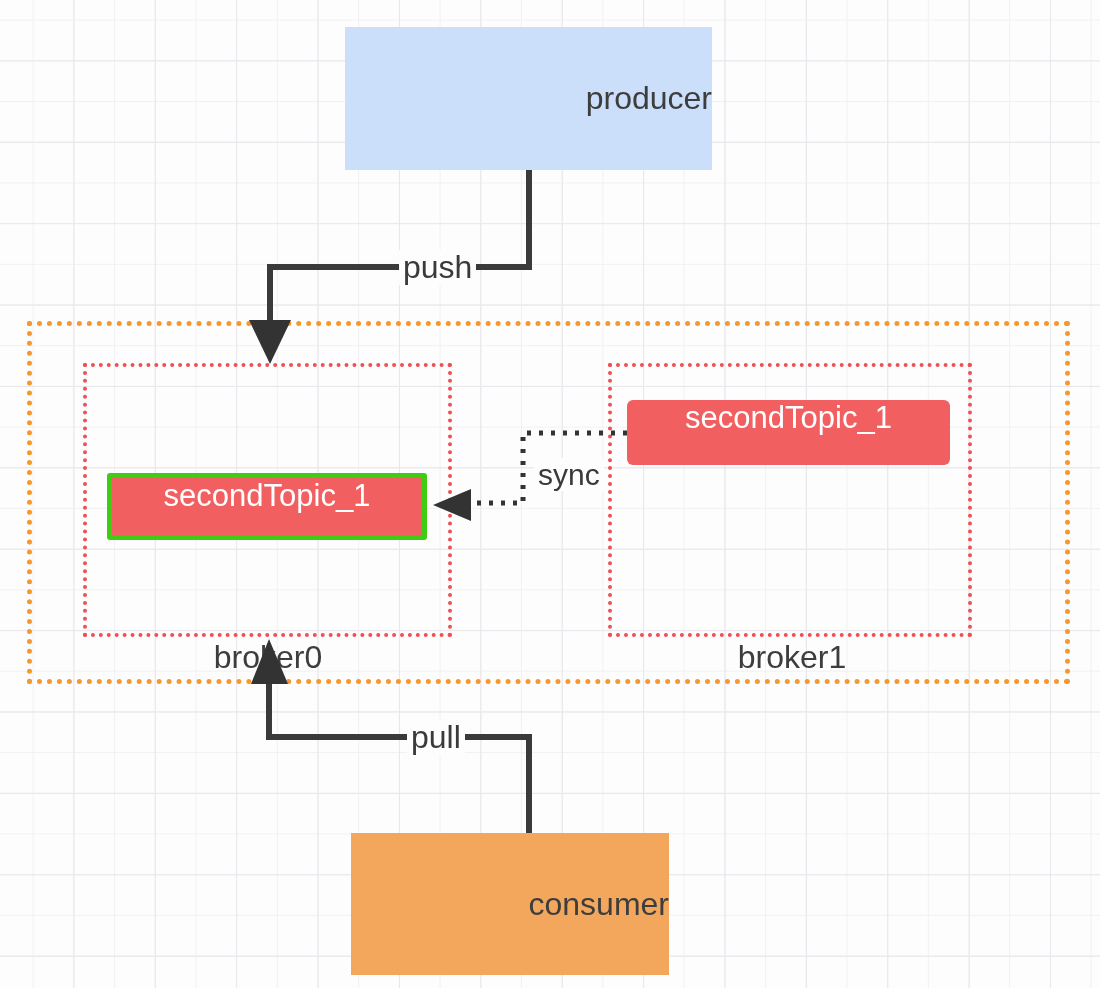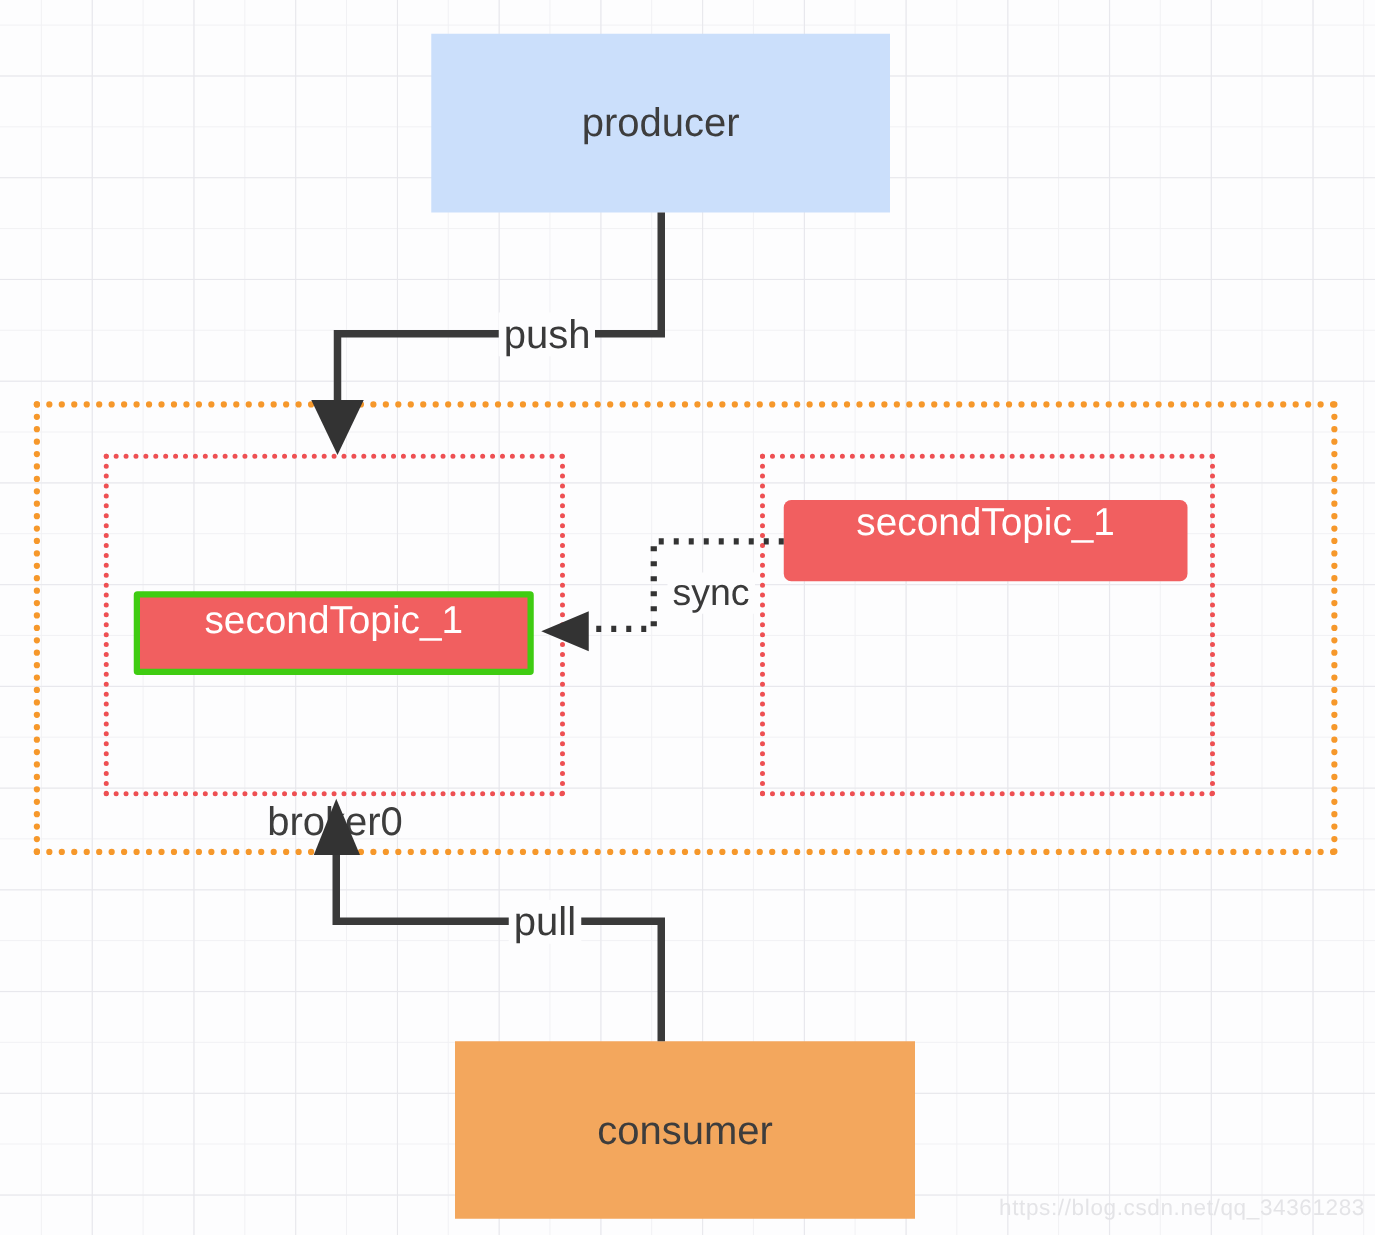--- a/index.html
+++ b/index.html
@@ -18,27 +18,27 @@
       linear-gradient(to right, #f1f1f4 1px, transparent 1px),
       linear-gradient(to bottom, #f1f1f4 1px, transparent 1px);
     background-size: 81.4px 81.4px, 81.4px 81.4px, 40.7px 40.7px, 40.7px 40.7px;
     background-position: -8px -21px, -8px -21px, -8px -21px, -8px -21px;
   }
 
   .node {
     position: absolute;
     display: flex;
     align-items: center;
-    justify-content: center;
+    justify-content: flex-end;
     color: #3d3d3d;
     font-size: 32px;
   }
 
   .producer { left: 345px; top: 27px; width: 367px; height: 143px; background: #cbdffb; }
-  .consumer { left: 364px; top: 833px; width: 368px; height: 142px; background: #f3a75d; }
+  .consumer { left: 351px; top: 833px; width: 318px; height: 142px; background: #f3a75d; }
 
   .partition-box {
     position: absolute;
     left: 27px; top: 321px; width: 1043px; height: 363px;
     border: 5px dotted #f6982b;
   }
   .partition-label {
     position: absolute;
     left: 58px; top: 322px;
     font-size: 31px; color: #3d3d3d;
@@ -112,20 +112,21 @@
 <body>
 
 <div class="canvas">
 
   <div class="partition-box"></div>
 
   <div class="broker-box broker0-box"></div>
   <div class="broker-box broker1-box"></div>
 
   <div class="broker-label broker0-label">broker0</div>
+  <div class="broker-label broker1-label">broker1</div>
 
   <div class="node producer">
     <span>producer</span>
   </div>
   <div class="node consumer">
     <span>consumer</span>
   </div>
 
   <div class="topic topic-left">
     <span>secondTopic_1</span>
@@ -143,15 +144,14 @@
     <polygon points="251,684 288,684 269,639" fill="#333333"></polygon>
 
     <path d="M627 433 H523 V503 H474" fill="none" stroke="#333333" stroke-width="5" stroke-dasharray="4 8"></path>
     <polygon points="471,489 471,521 433,505" fill="#333333"></polygon>
   </svg>
 
   <div class="edge-label push-label">push</div>
   <div class="edge-label pull-label">pull</div>
   <div class="edge-label sync-label">sync</div>
 
-  <div class="watermark">https://blog.csdn.net/qq_34361283</div>
 
 </div>
 
 </body></html>

